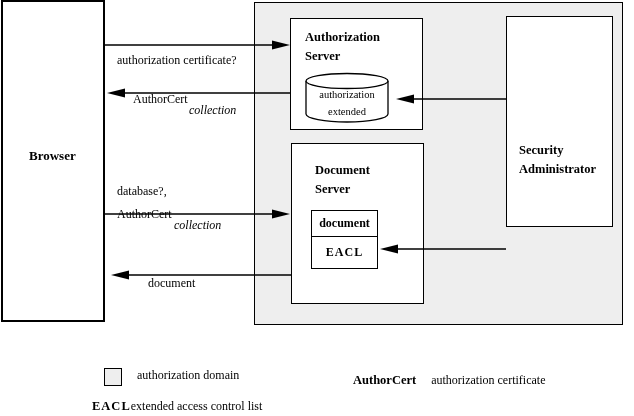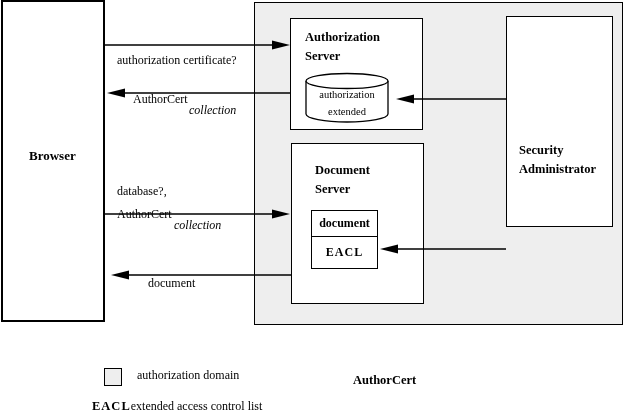--- a/index.html
+++ b/index.html
@@ -99,19 +99,20 @@
   <span class="lbl" style="left:117px;top:180px;">AuthorCert</span>
   <span class="lbl" style="left:174px;top:191px;"><i>collection</i></span>
   <span class="lbl" style="left:148px;top:249px;">document</span>
 
   <div class="legend-row" style="left:104px;top:368px;">
     <span class="legend-square"></span>
     <span style="margin-left:15px;">authorization domain</span>
   </div>
   <div class="legend-row" style="left:353px;top:373px;">
     <span class="legend-term">AuthorCert</span>
+    <span style="margin-left:15px;">authorization certificate</span>
   </div>
   <div class="legend-row" style="left:92px;top:399px;">
     <span class="legend-term" style="letter-spacing:1px;">EACL</span>
     <span style="">extended access control list</span>
   </div>
 
 </div>
 
 </body></html>

